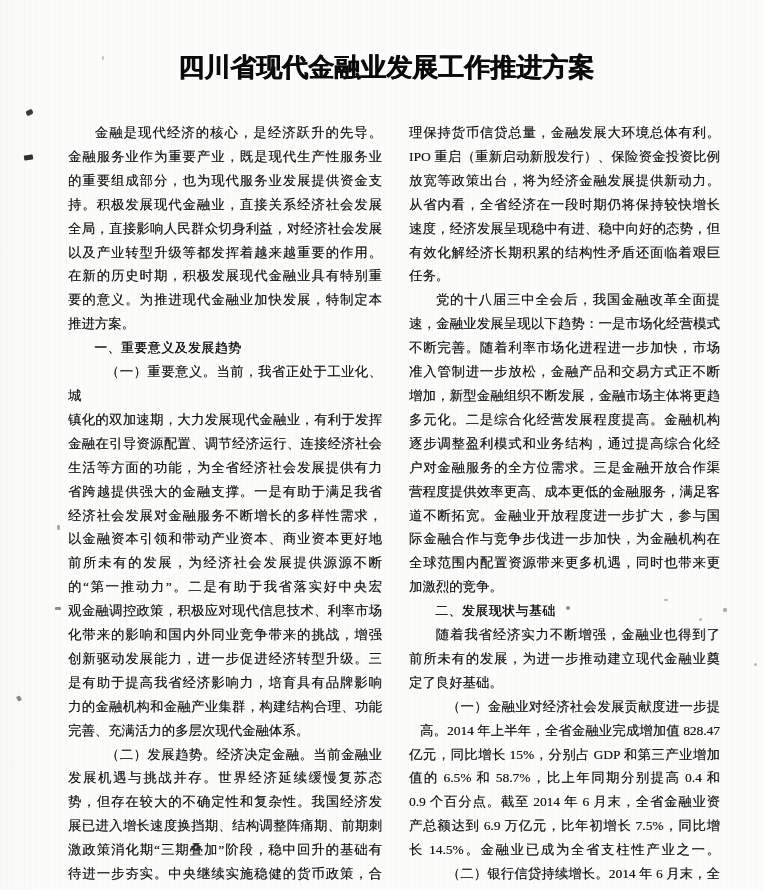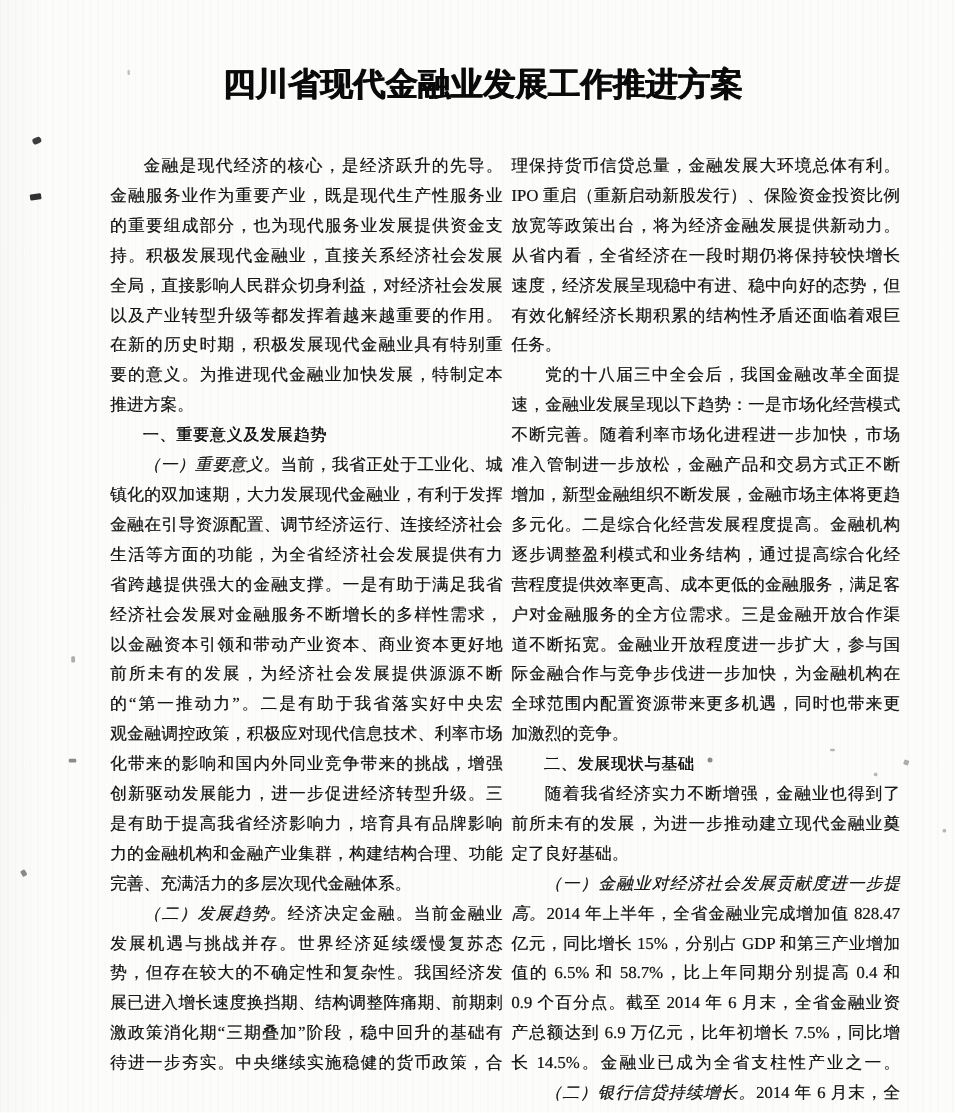--- a/index.html
+++ b/index.html
@@ -27,33 +27,33 @@
     text-shadow:0.8px 0 0 #0a0a0a;
     font-family:"Liberation Serif", serif;
   }
   .col{
     position:absolute;
     top:121px;
     font-size:13.4px;
     line-height:23.9px;
     text-shadow:0.3px 0 0 rgba(15,15,15,0.55);
   }
-  .col-left{left:88px;width:314px;}
+  .col-left{left:68px;width:314px;}
   .col-right{left:409px;width:311px;}
   .line{text-align:justify;}
   .line.j{text-align-last:justify;}
   .line.ind{text-indent:2em;}
   .line.h{
     font-family:"Liberation Sans", sans-serif;
     font-weight:400;
     font-size:13px;
     letter-spacing:0.4px;
     text-shadow:0.4px 0 0 currentColor;
   }
-  .kai{font-style:italic;}
+  .kai{margin-left:11px;}
   .mark{position:absolute;background:#1b1b1b;}
 </style>
 </head>
 <body>
 
 <div class="page">
   <h1 class="title">四川省现代金融业发展工作推进方案</h1>
 
   <div class="col col-left" id="col-left">
       <div class="line j ind">金融是现代经济的核心，是经济跃升的先导。</div>
@@ -97,22 +97,22 @@
       <div class="line j">速度，经济发展呈现稳中有进、稳中向好的态势，但</div>
       <div class="line j">有效化解经济长期积累的结构性矛盾还面临着艰巨</div>
       <div class="line">任务。</div>
       <div class="line j ind">党的十八届三中全会后，我国金融改革全面提</div>
       <div class="line j">速，金融业发展呈现以下趋势：一是市场化经营模式</div>
       <div class="line j">不断完善。随着利率市场化进程进一步加快，市场</div>
       <div class="line j">准入管制进一步放松，金融产品和交易方式正不断</div>
       <div class="line j">增加，新型金融组织不断发展，金融市场主体将更趋</div>
       <div class="line j">多元化。二是综合化经营发展程度提高。金融机构</div>
       <div class="line j">逐步调整盈利模式和业务结构，通过提高综合化经</div>
+      <div class="line j">户对金融服务的全方位需求。三是金融开放合作渠</div>
       <div class="line j">营程度提供效率更高、成本更低的金融服务，满足客</div>
-      <div class="line j">户对金融服务的全方位需求。三是金融开放合作渠</div>
       <div class="line j">道不断拓宽。金融业开放程度进一步扩大，参与国</div>
       <div class="line j">际金融合作与竞争步伐进一步加快，为金融机构在</div>
       <div class="line j">全球范围内配置资源带来更多机遇，同时也带来更</div>
       <div class="line">加激烈的竞争。</div>
       <div class="line ind h">二、发展现状与基础</div>
       <div class="line j ind">随着我省经济实力不断增强，金融业也得到了</div>
       <div class="line j">前所未有的发展，为进一步推动建立现代金融业奠</div>
       <div class="line">定了良好基础。</div>
       <div class="line j ind"><span class="kai">（一）金融业对经济社会发展贡献度进一步提</span></div>
       <div class="line j"><span class="kai">高。</span>2014 年上半年，全省金融业完成增加值 828.47</div>

